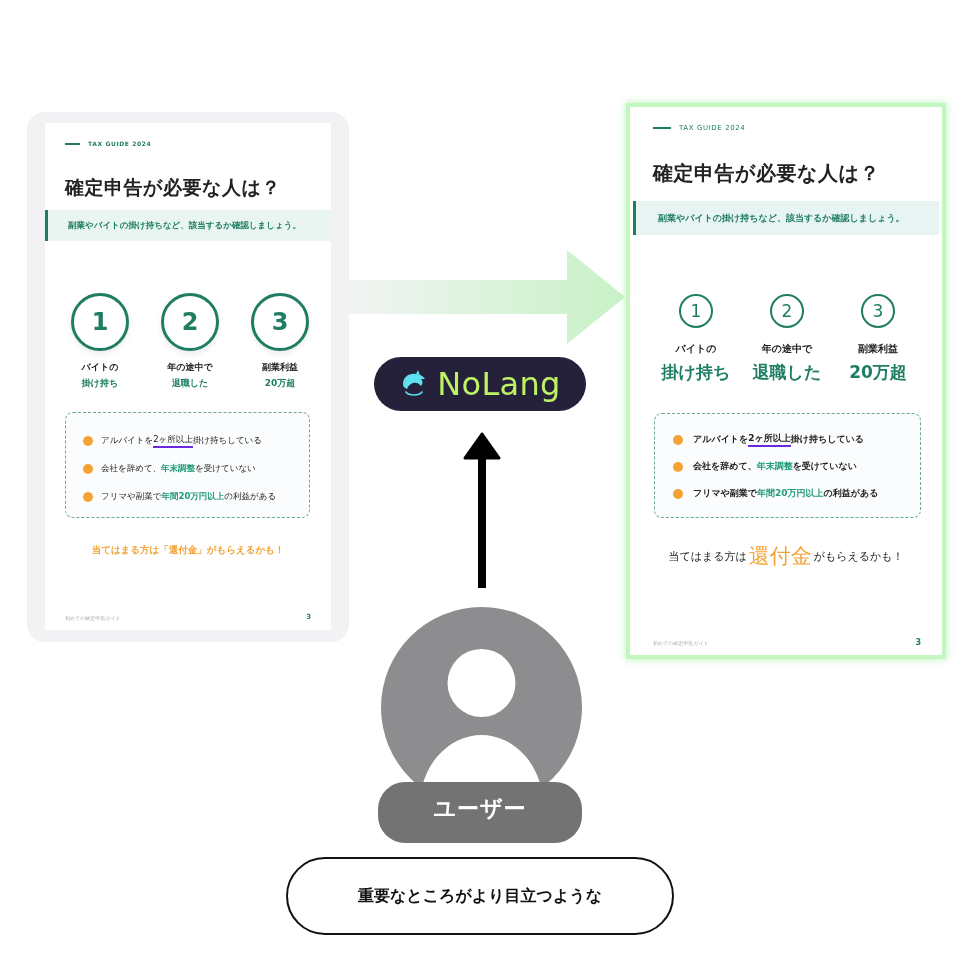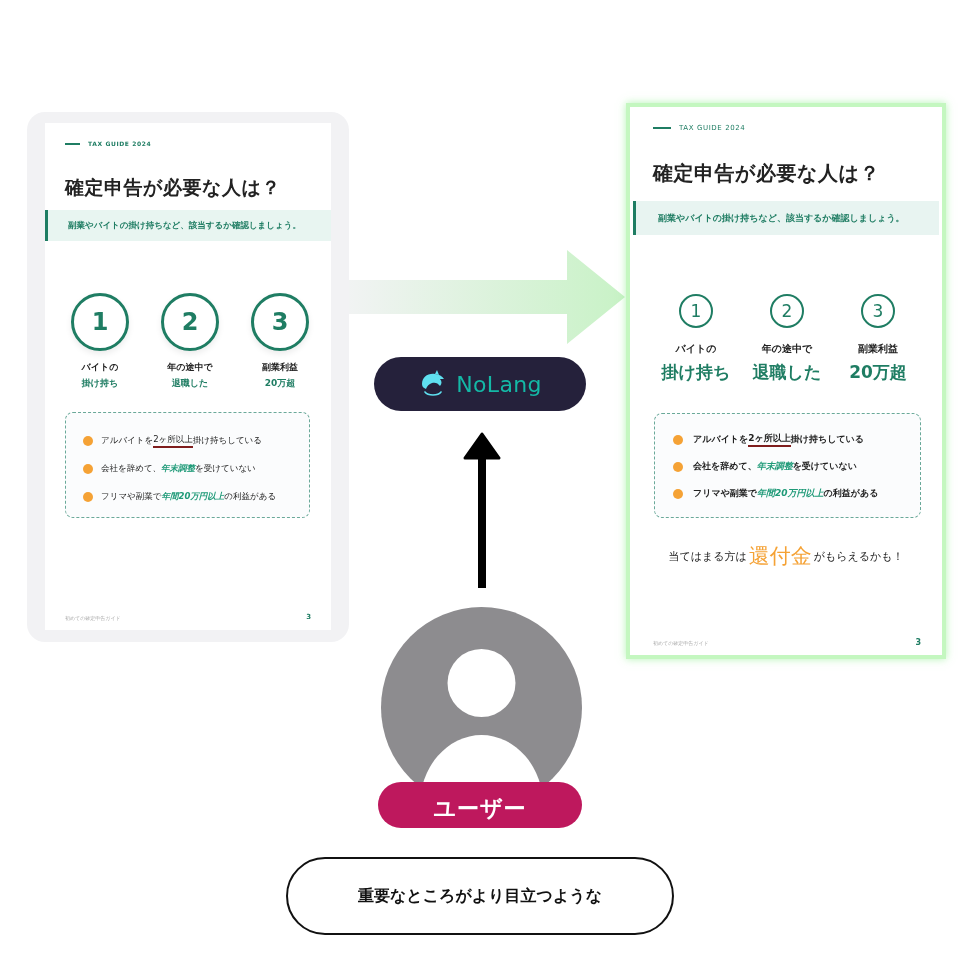--- a/index.html
+++ b/index.html
@@ -74,42 +74,42 @@
     border: 1px dashed #6aa999; border-radius: 8px; background: #fbfcfd;
     padding: 12px 0 0 18px;
   }
   .slide-right .item { display: flex; align-items: center; height: 27px; font-size: 9px; font-weight: bold; color: #222; }
   .slide-right .dot { width: 10px; height: 10px; border-radius: 50%; background: #f5a235; margin-right: 10px; flex: none; }
   .slide-right .cta { position: absolute; left: 0; width: 306px; top: 432px; text-align: center; font-size: 11px; font-weight: normal; color: #222; }
   .slide-right .cta .big { font-size: 21px; color: #f5a235; vertical-align: -3px; margin: 0 2px; }
   .slide-right .foot { position: absolute; left: 20px; top: 530px; font-size: 5px; color: #aaa; }
   .slide-right .pnum { position: absolute; right: 18px; top: 528px; font-size: 8px; font-weight: bold; color: #1f7d63; }
 
-  .hl-green { color: #1f9a78; font-weight: bold; font-style: italic; }
-  .hl-under { border-bottom: 2px solid #7f1d1d; }
+  .hl-green { color: #1f9a78; font-weight: bold; }
+  .hl-under { border-bottom: 2px solid #6d28d9; }
 
   
   .flow-arrow { position: absolute; left: 349px; top: 250px; width: 276px; height: 94px; }
 
   
   .nolang {
     position: absolute; left: 374px; top: 357px; width: 212px; height: 54px;
     background: #25213b; border-radius: 27px;
     display: flex; align-items: center; justify-content: center; gap: 8px;
   }
-  .nolang .name { font-family: "DejaVu Sans", sans-serif; font-size: 22px; color: #14b8a6; letter-spacing: 0.3px; }
+  .nolang .name { font-family: "DejaVu Sans", sans-serif; font-size: 32px; color: #bef264; letter-spacing: 0.3px; }
 
   
   .up-arrow { position: absolute; left: 462px; top: 432px; width: 40px; height: 158px; }
 
   
   .avatar { position: absolute; left: 381px; top: 607px; width: 201px; height: 201px; }
   .user-label {
-    position: absolute; left: 378px; top: 782px; width: 204px; height: 46px;
-    background: #be185d; border-radius: 27px;
+    position: absolute; left: 378px; top: 782px; width: 204px; height: 61px;
+    background: #737373; border-radius: 27px;
     color: #ffffff; font-size: 22px; font-weight: bold; text-align: center; line-height: 54px; letter-spacing: 1px;
   }
 
   
   .request {
     position: absolute; left: 286px; top: 857px; width: 388px; height: 78px;
     border: 2px solid #111; border-radius: 39px; background: #fff;
     display: flex; flex-direction: row; align-items: center; justify-content: center;
     font-size: 16px; font-weight: bold; color: #111; line-height: 24px;
   }
@@ -155,20 +155,21 @@
         <span class="hl-green">年末調整</span>
         <span>を受けていない</span>
     </div>
     <div class="item">
       <span class="dot"></span>
       <span>フリマや副業で</span>
         <span class="hl-green">年間20万円以上</span>
         <span>の利益がある</span>
     </div>
   </div>
+  <div class="cta">当てはまる方は「還付金」がもらえるかも！</div>
   <div class="foot">初めての確定申告ガイド</div>
   <div class="pnum">3</div>
 </div>
 
 <svg class="flow-arrow" viewBox="0 0 276 94">
   <defs>
     <linearGradient id="fg" x1="0" y1="0" x2="1" y2="0">
       <stop offset="0" stop-color="#f1f3f3"></stop>
       <stop offset="1" stop-color="#c8f2c6"></stop>
     </linearGradient>

